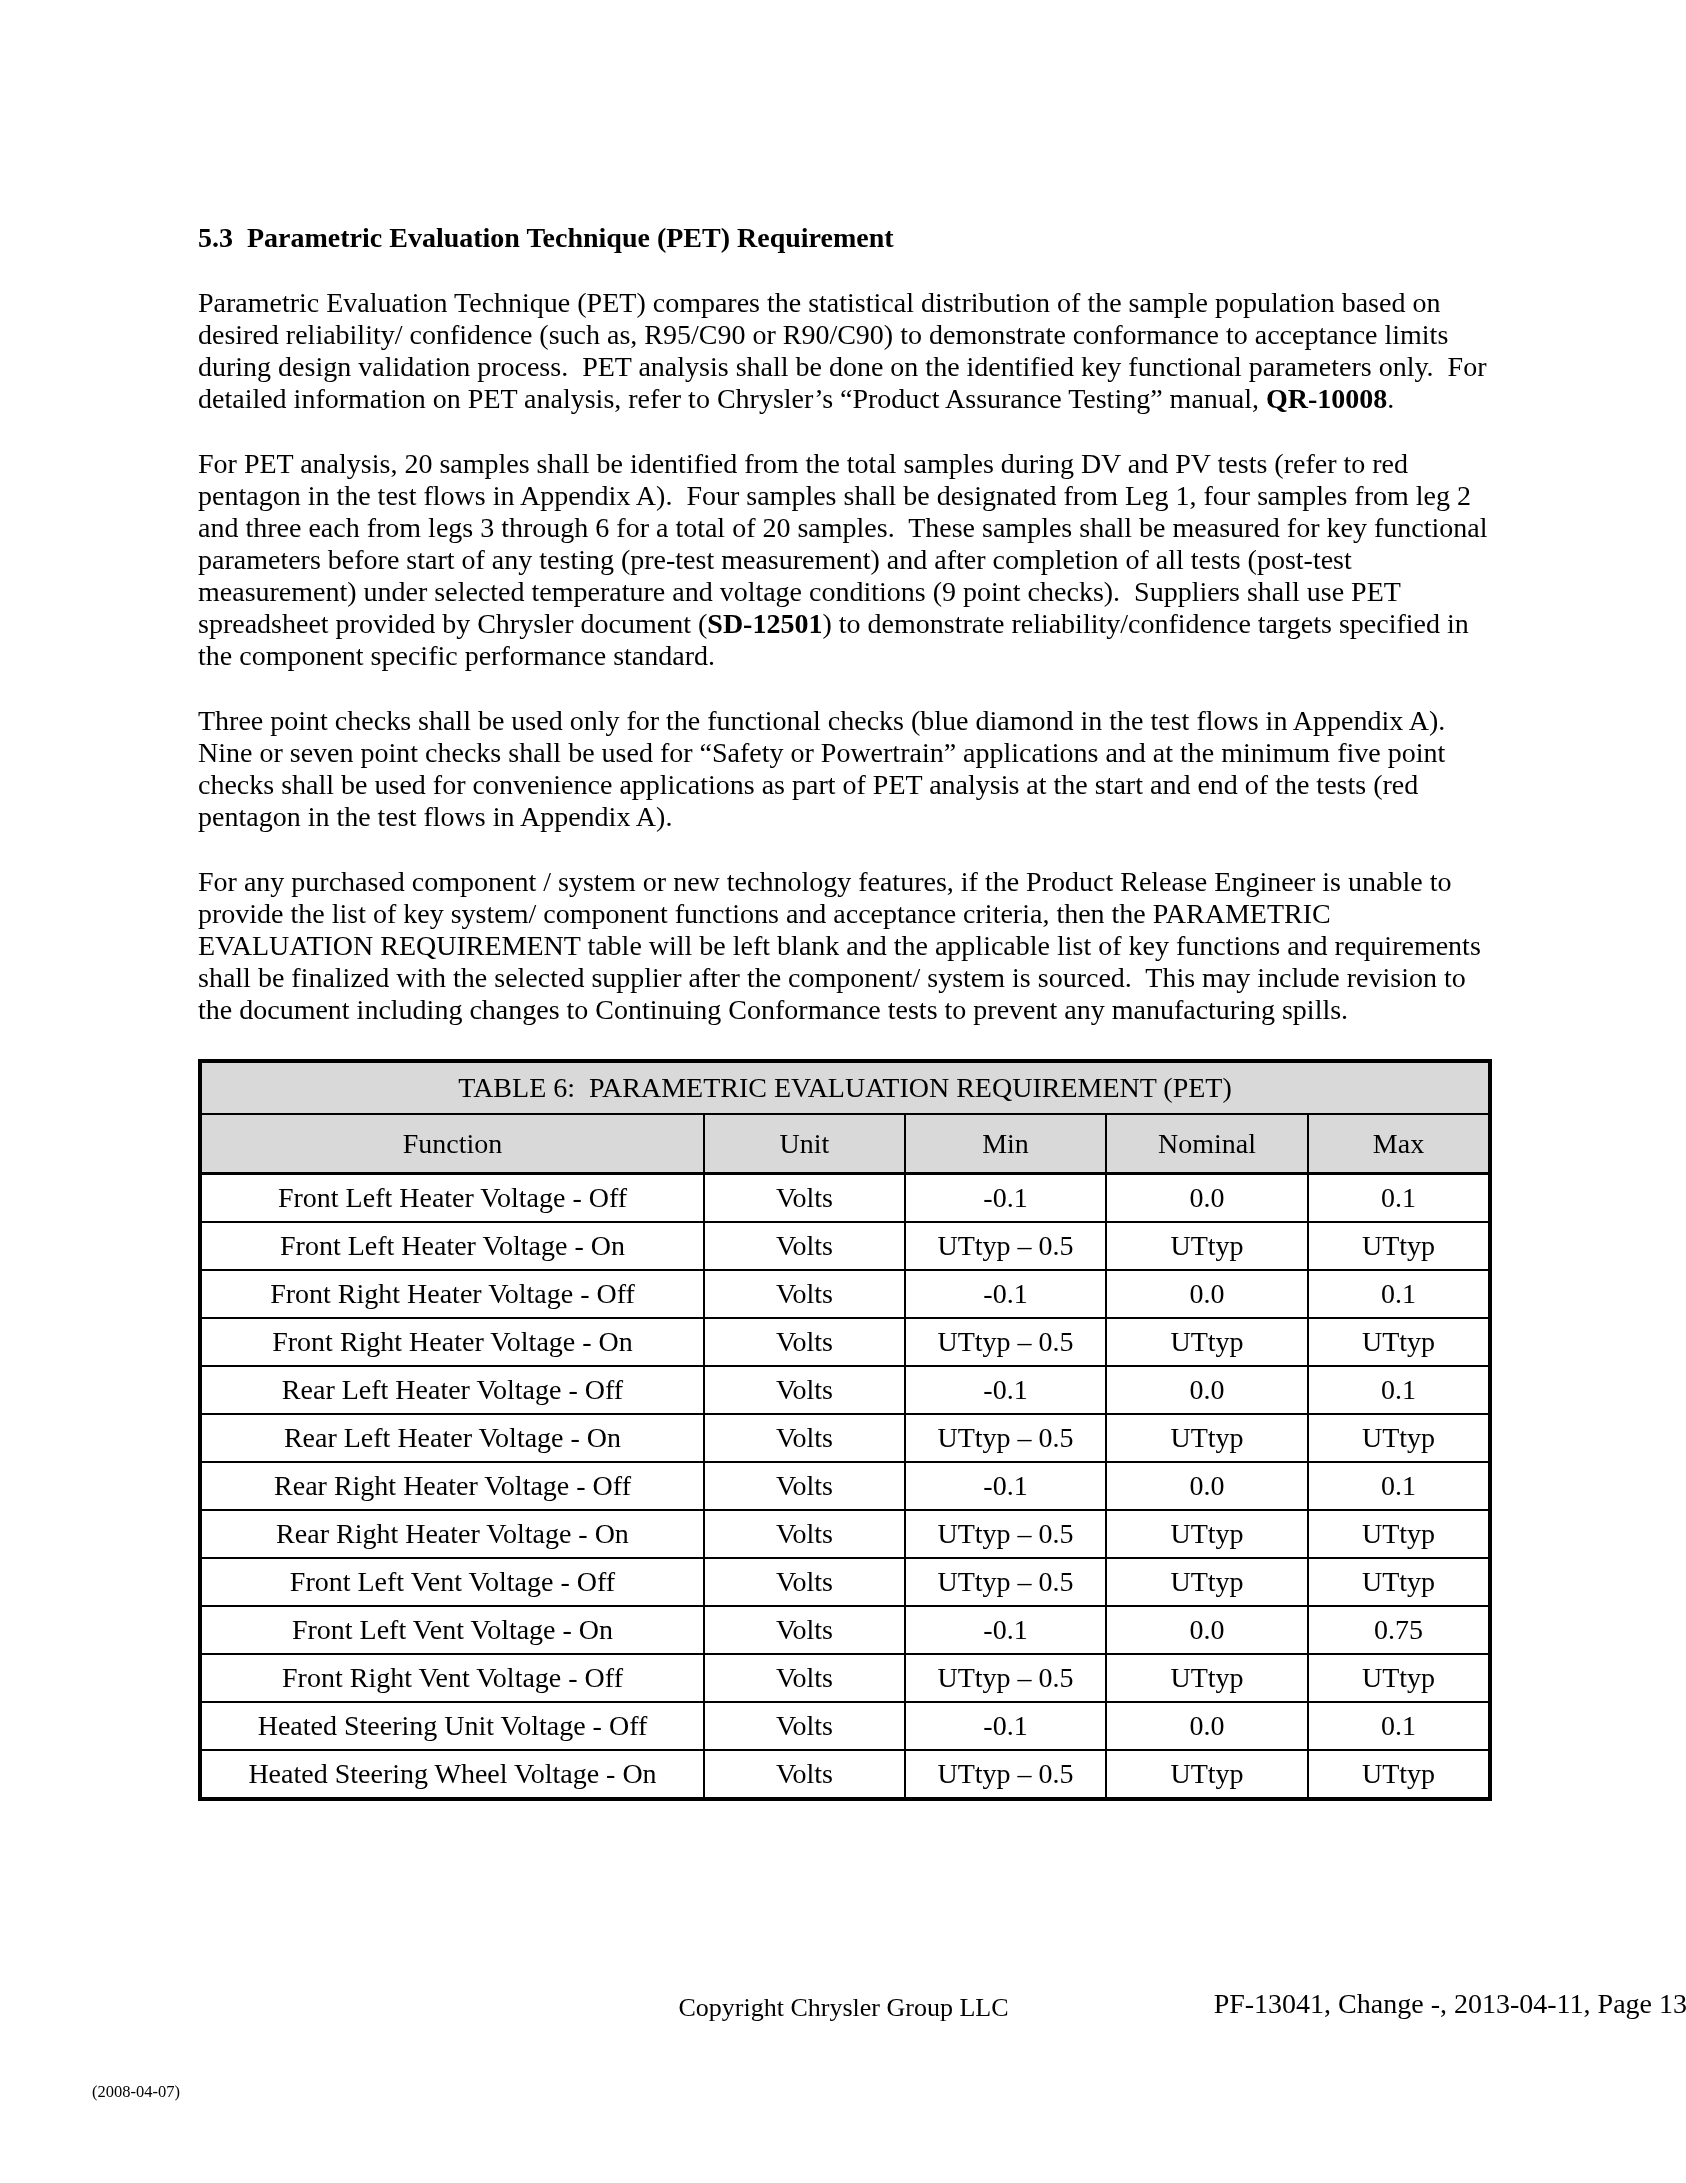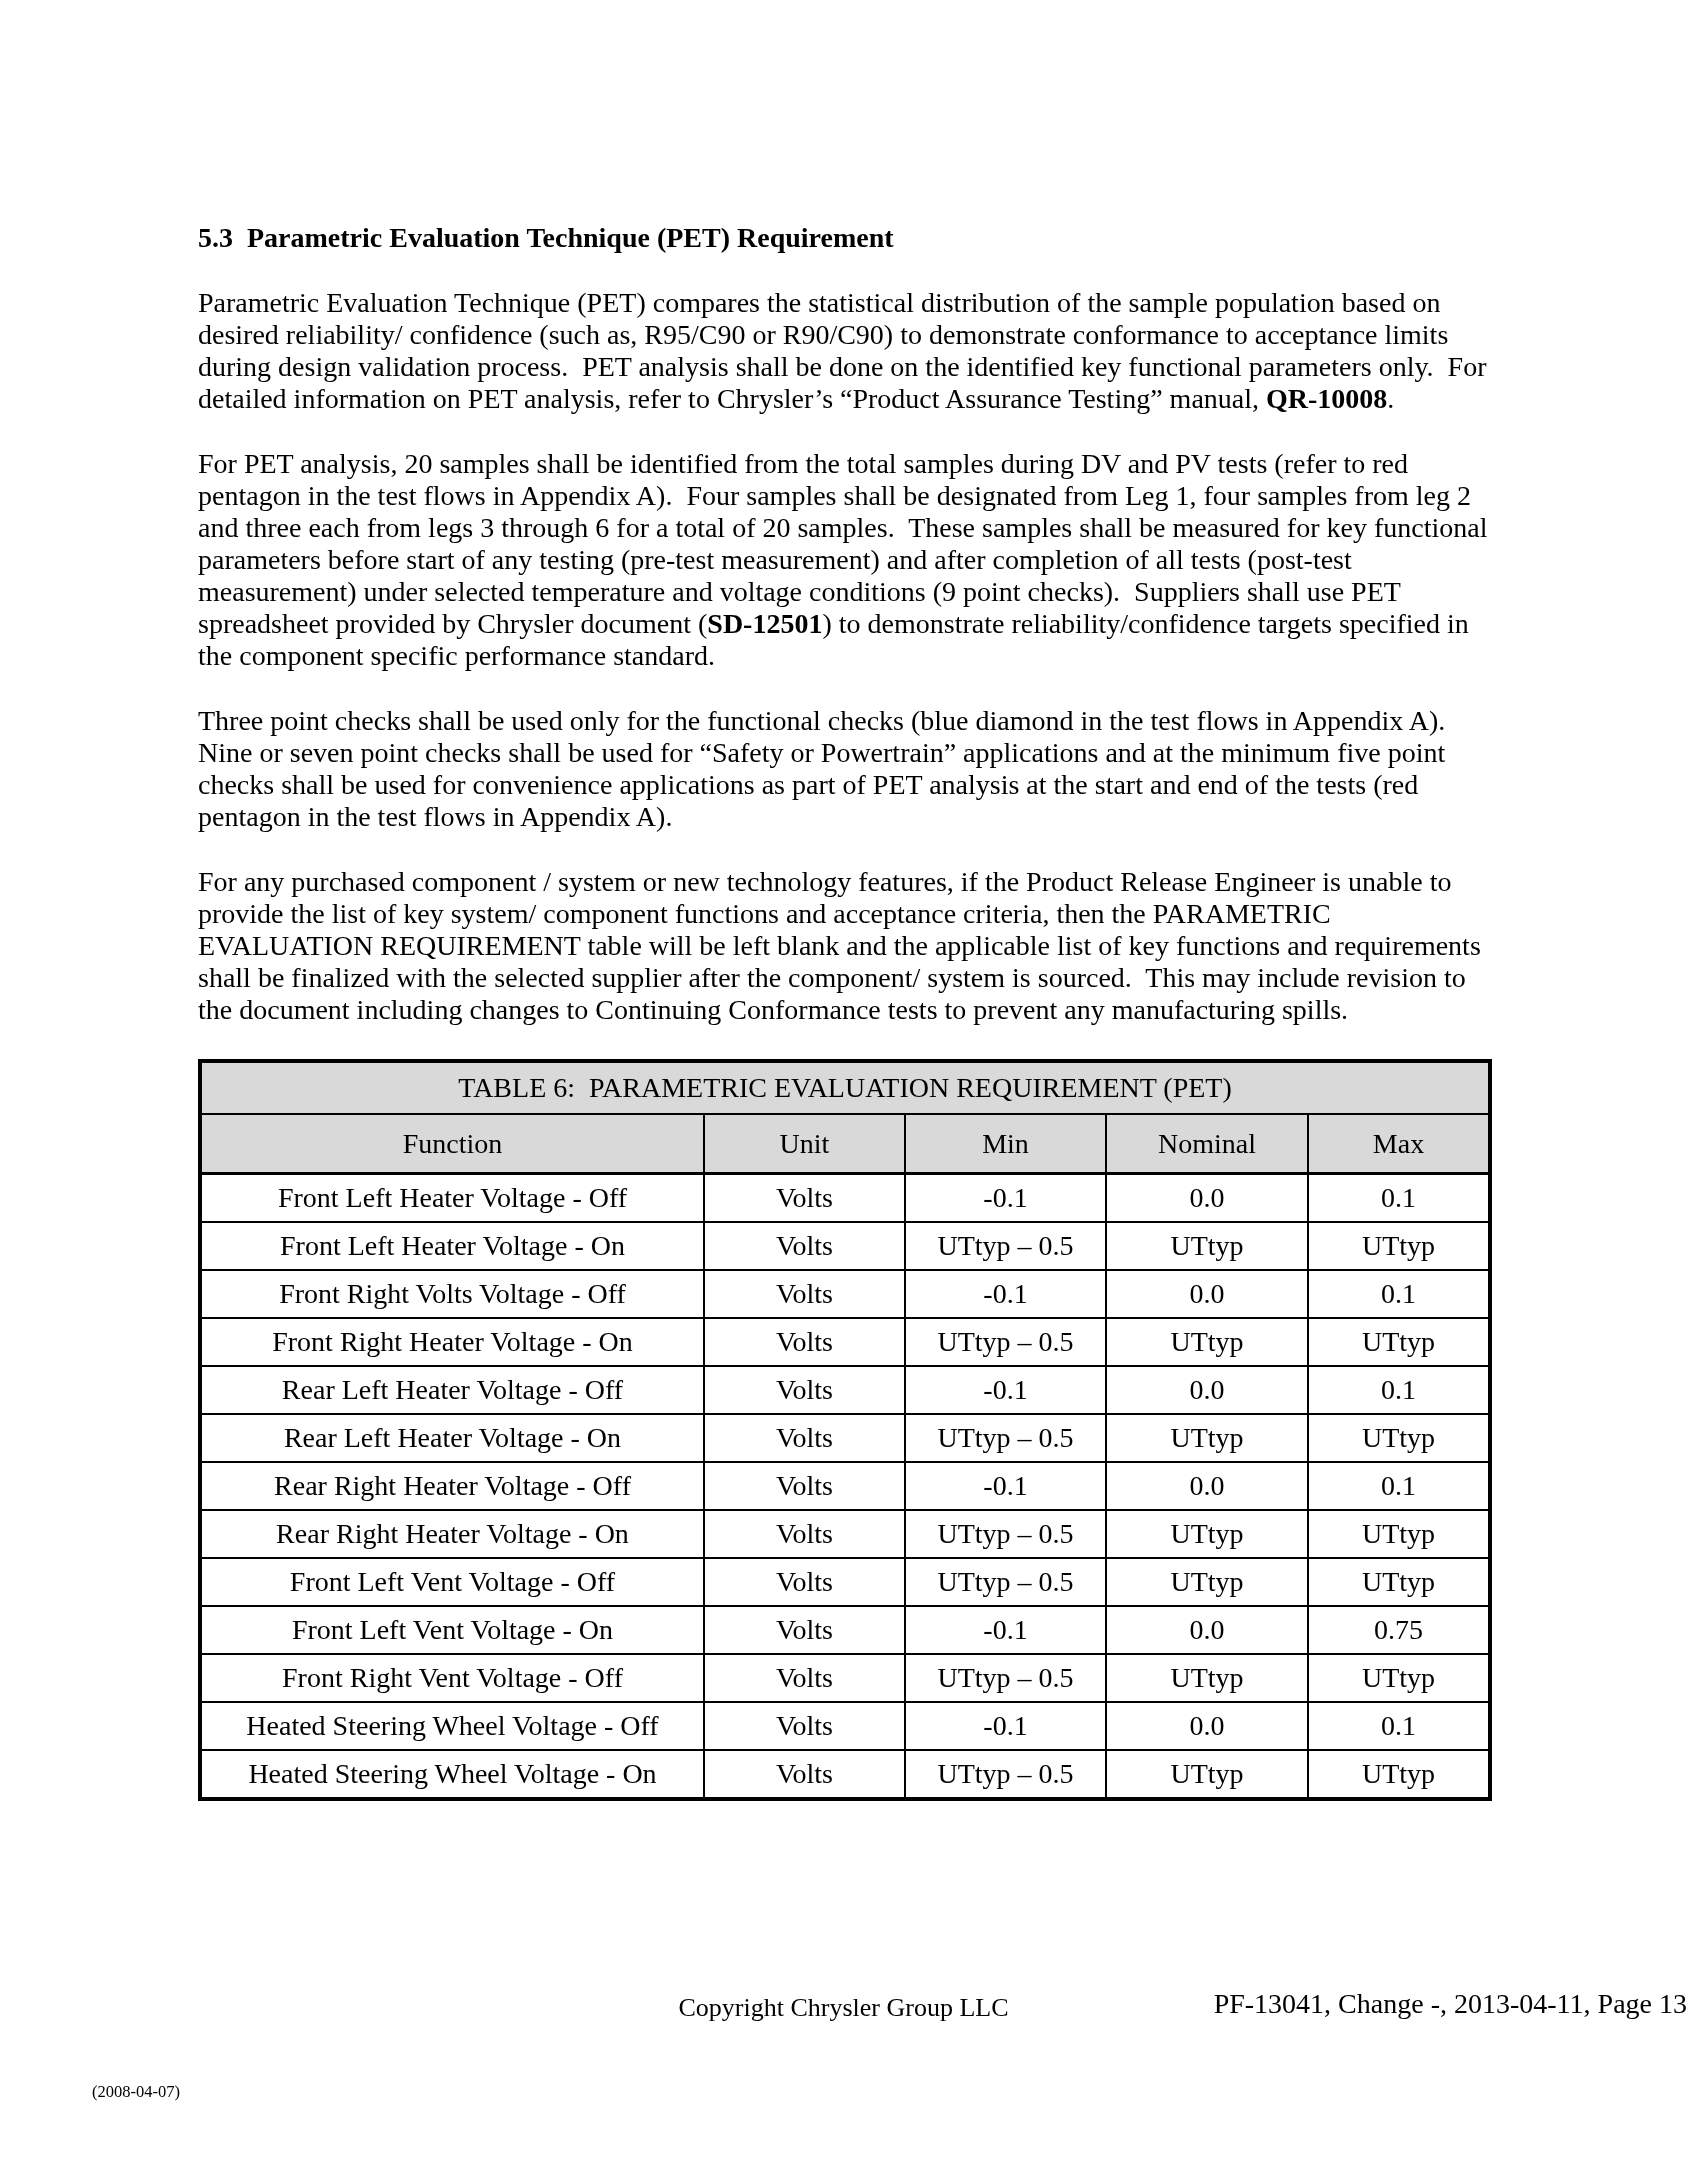--- a/index.html
+++ b/index.html
@@ -129,21 +129,21 @@
           <td>0.1</td>
         </tr>
         <tr>
           <td class="fn">Front Left Heater Voltage - On</td>
           <td>Volts</td>
           <td>UTtyp – 0.5</td>
           <td>UTtyp</td>
           <td>UTtyp</td>
         </tr>
         <tr>
-          <td class="fn">Front Right Volts Voltage - Off</td>
+          <td class="fn">Front Right Heater Voltage - Off</td>
           <td>Volts</td>
           <td>-0.1</td>
           <td>0.0</td>
           <td>0.1</td>
         </tr>
         <tr>
           <td class="fn">Front Right Heater Voltage - On</td>
           <td>Volts</td>
           <td>UTtyp – 0.5</td>
           <td>UTtyp</td>
@@ -192,21 +192,21 @@
           <td>0.75</td>
         </tr>
         <tr>
           <td class="fn">Front Right Vent Voltage - Off</td>
           <td>Volts</td>
           <td>UTtyp – 0.5</td>
           <td>UTtyp</td>
           <td>UTtyp</td>
         </tr>
         <tr>
-          <td class="fn">Heated Steering Wheel Voltage - Off</td>
+          <td class="fn">Heated Steering Unit Voltage - Off</td>
           <td>Volts</td>
           <td>-0.1</td>
           <td>0.0</td>
           <td>0.1</td>
         </tr>
         <tr>
           <td class="fn">Heated Steering Wheel Voltage - On</td>
           <td>Volts</td>
           <td>UTtyp – 0.5</td>
           <td>UTtyp</td>

